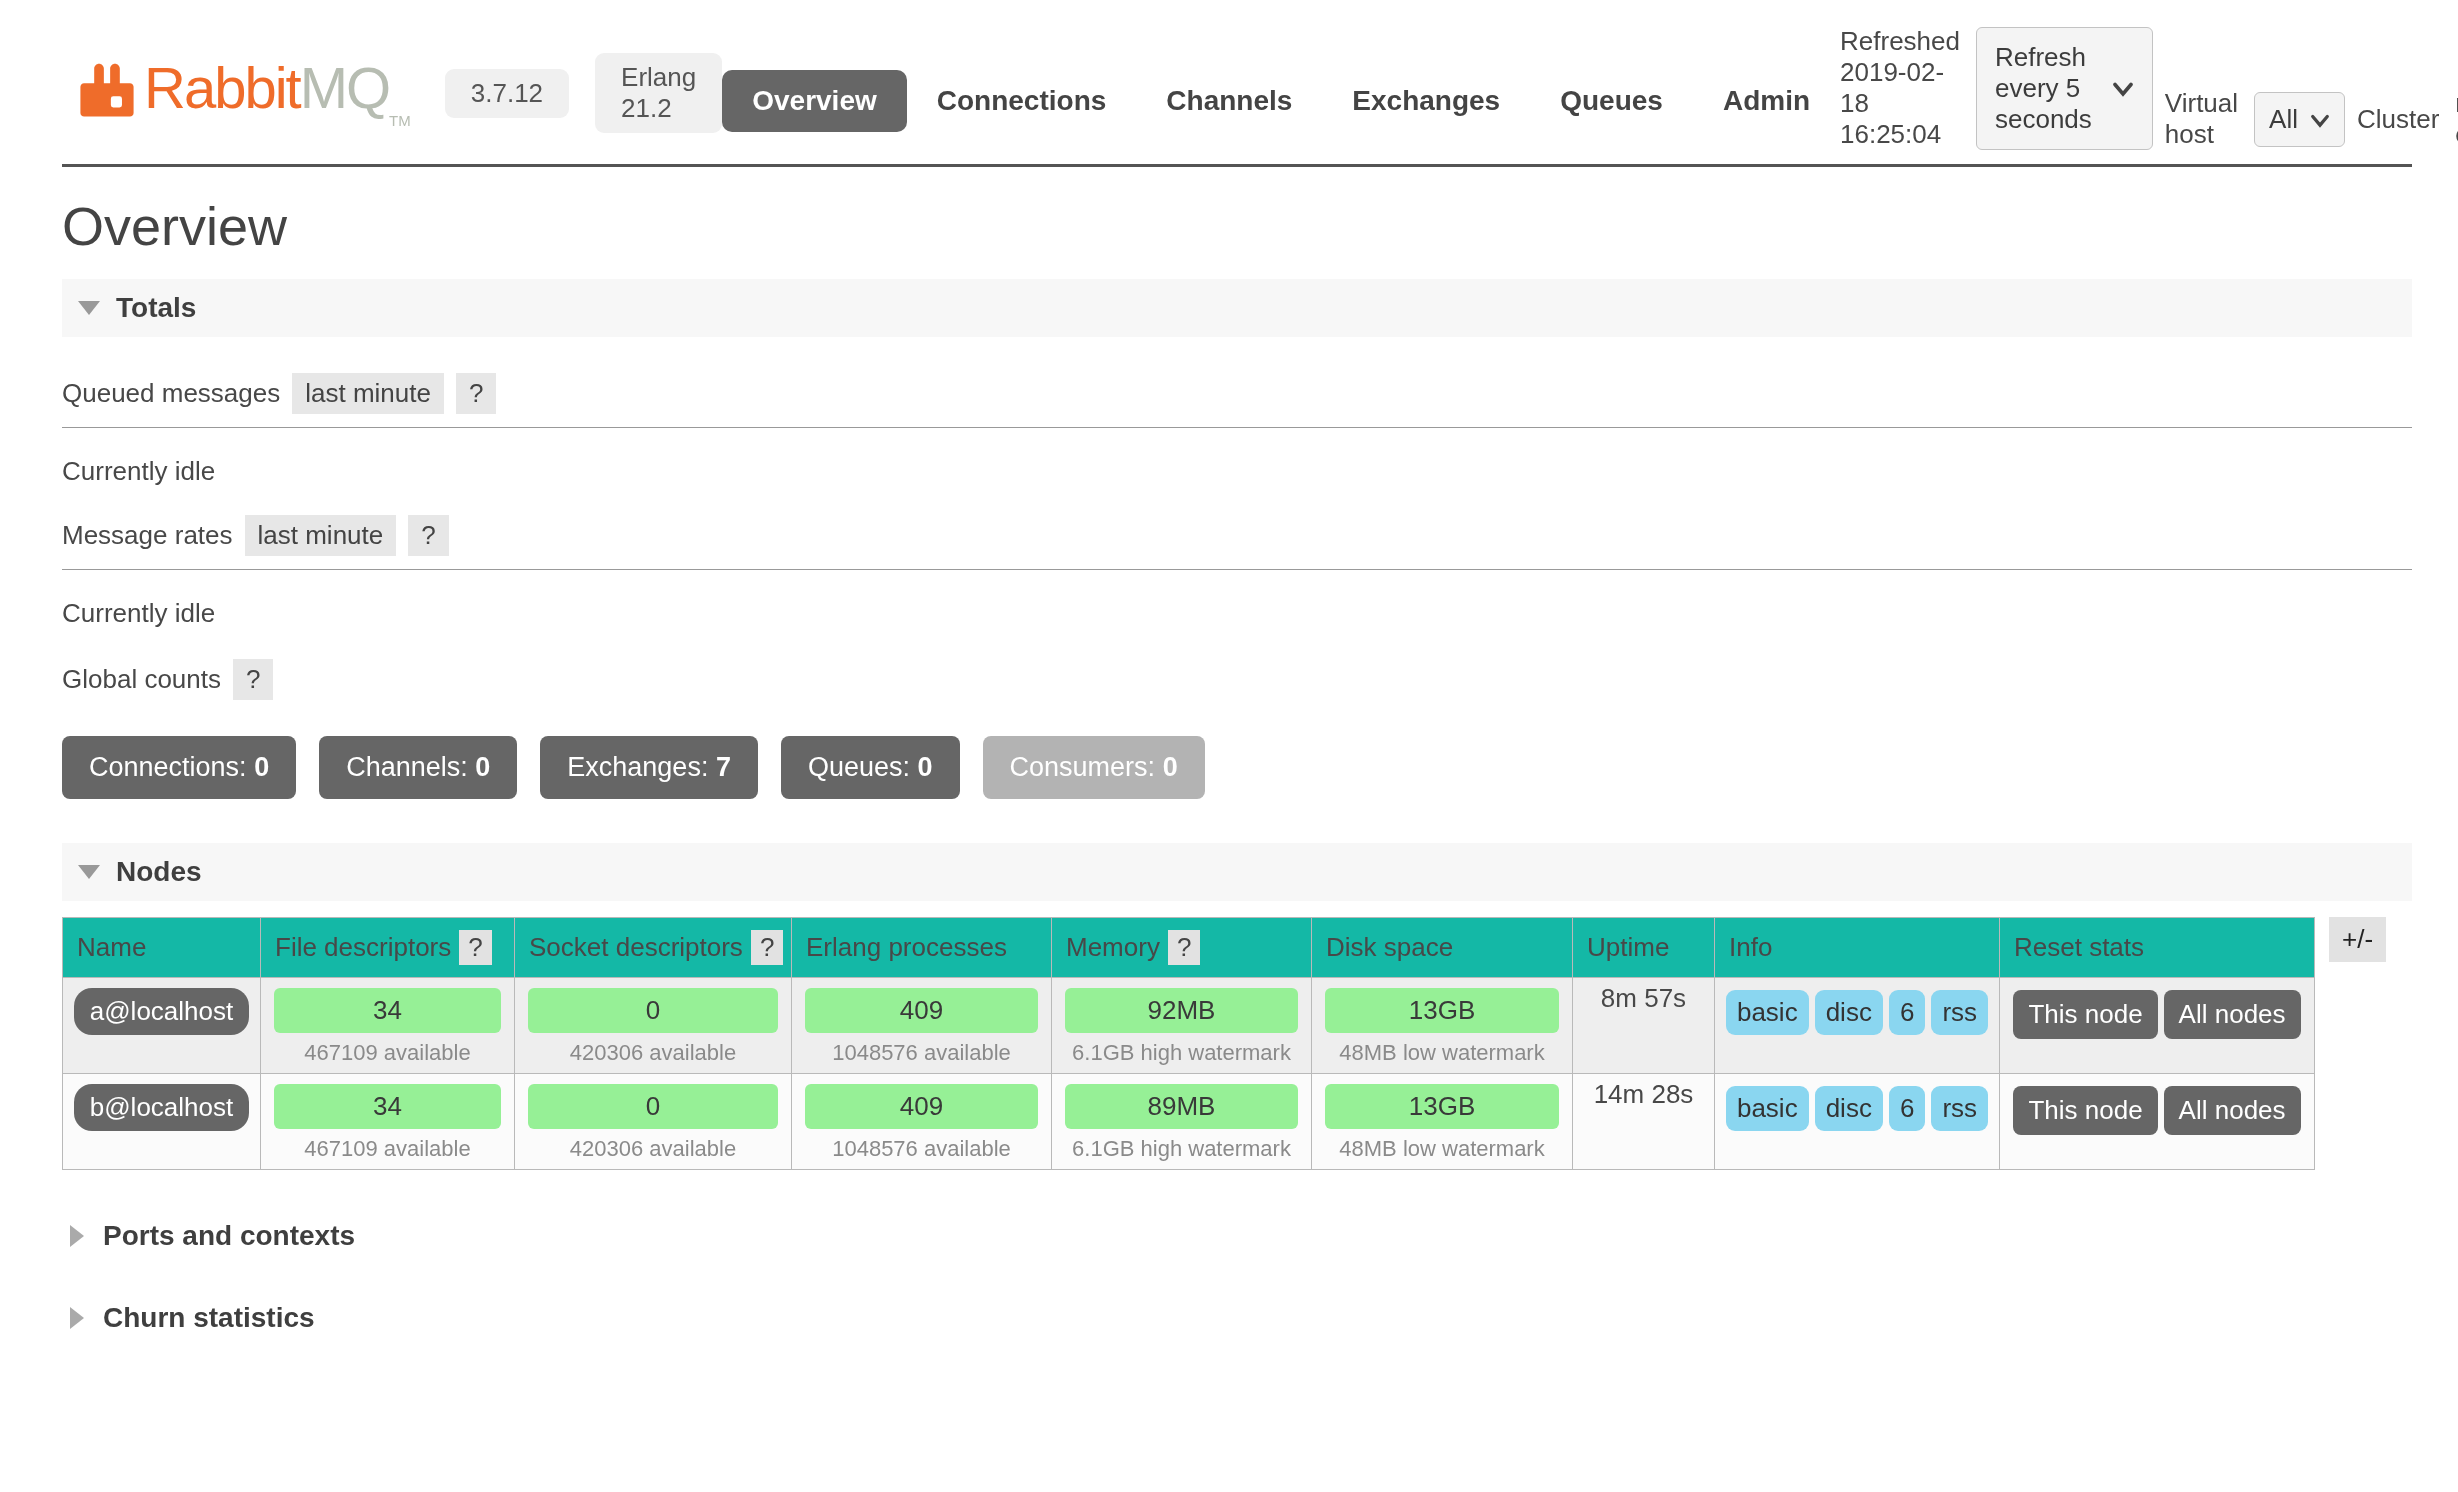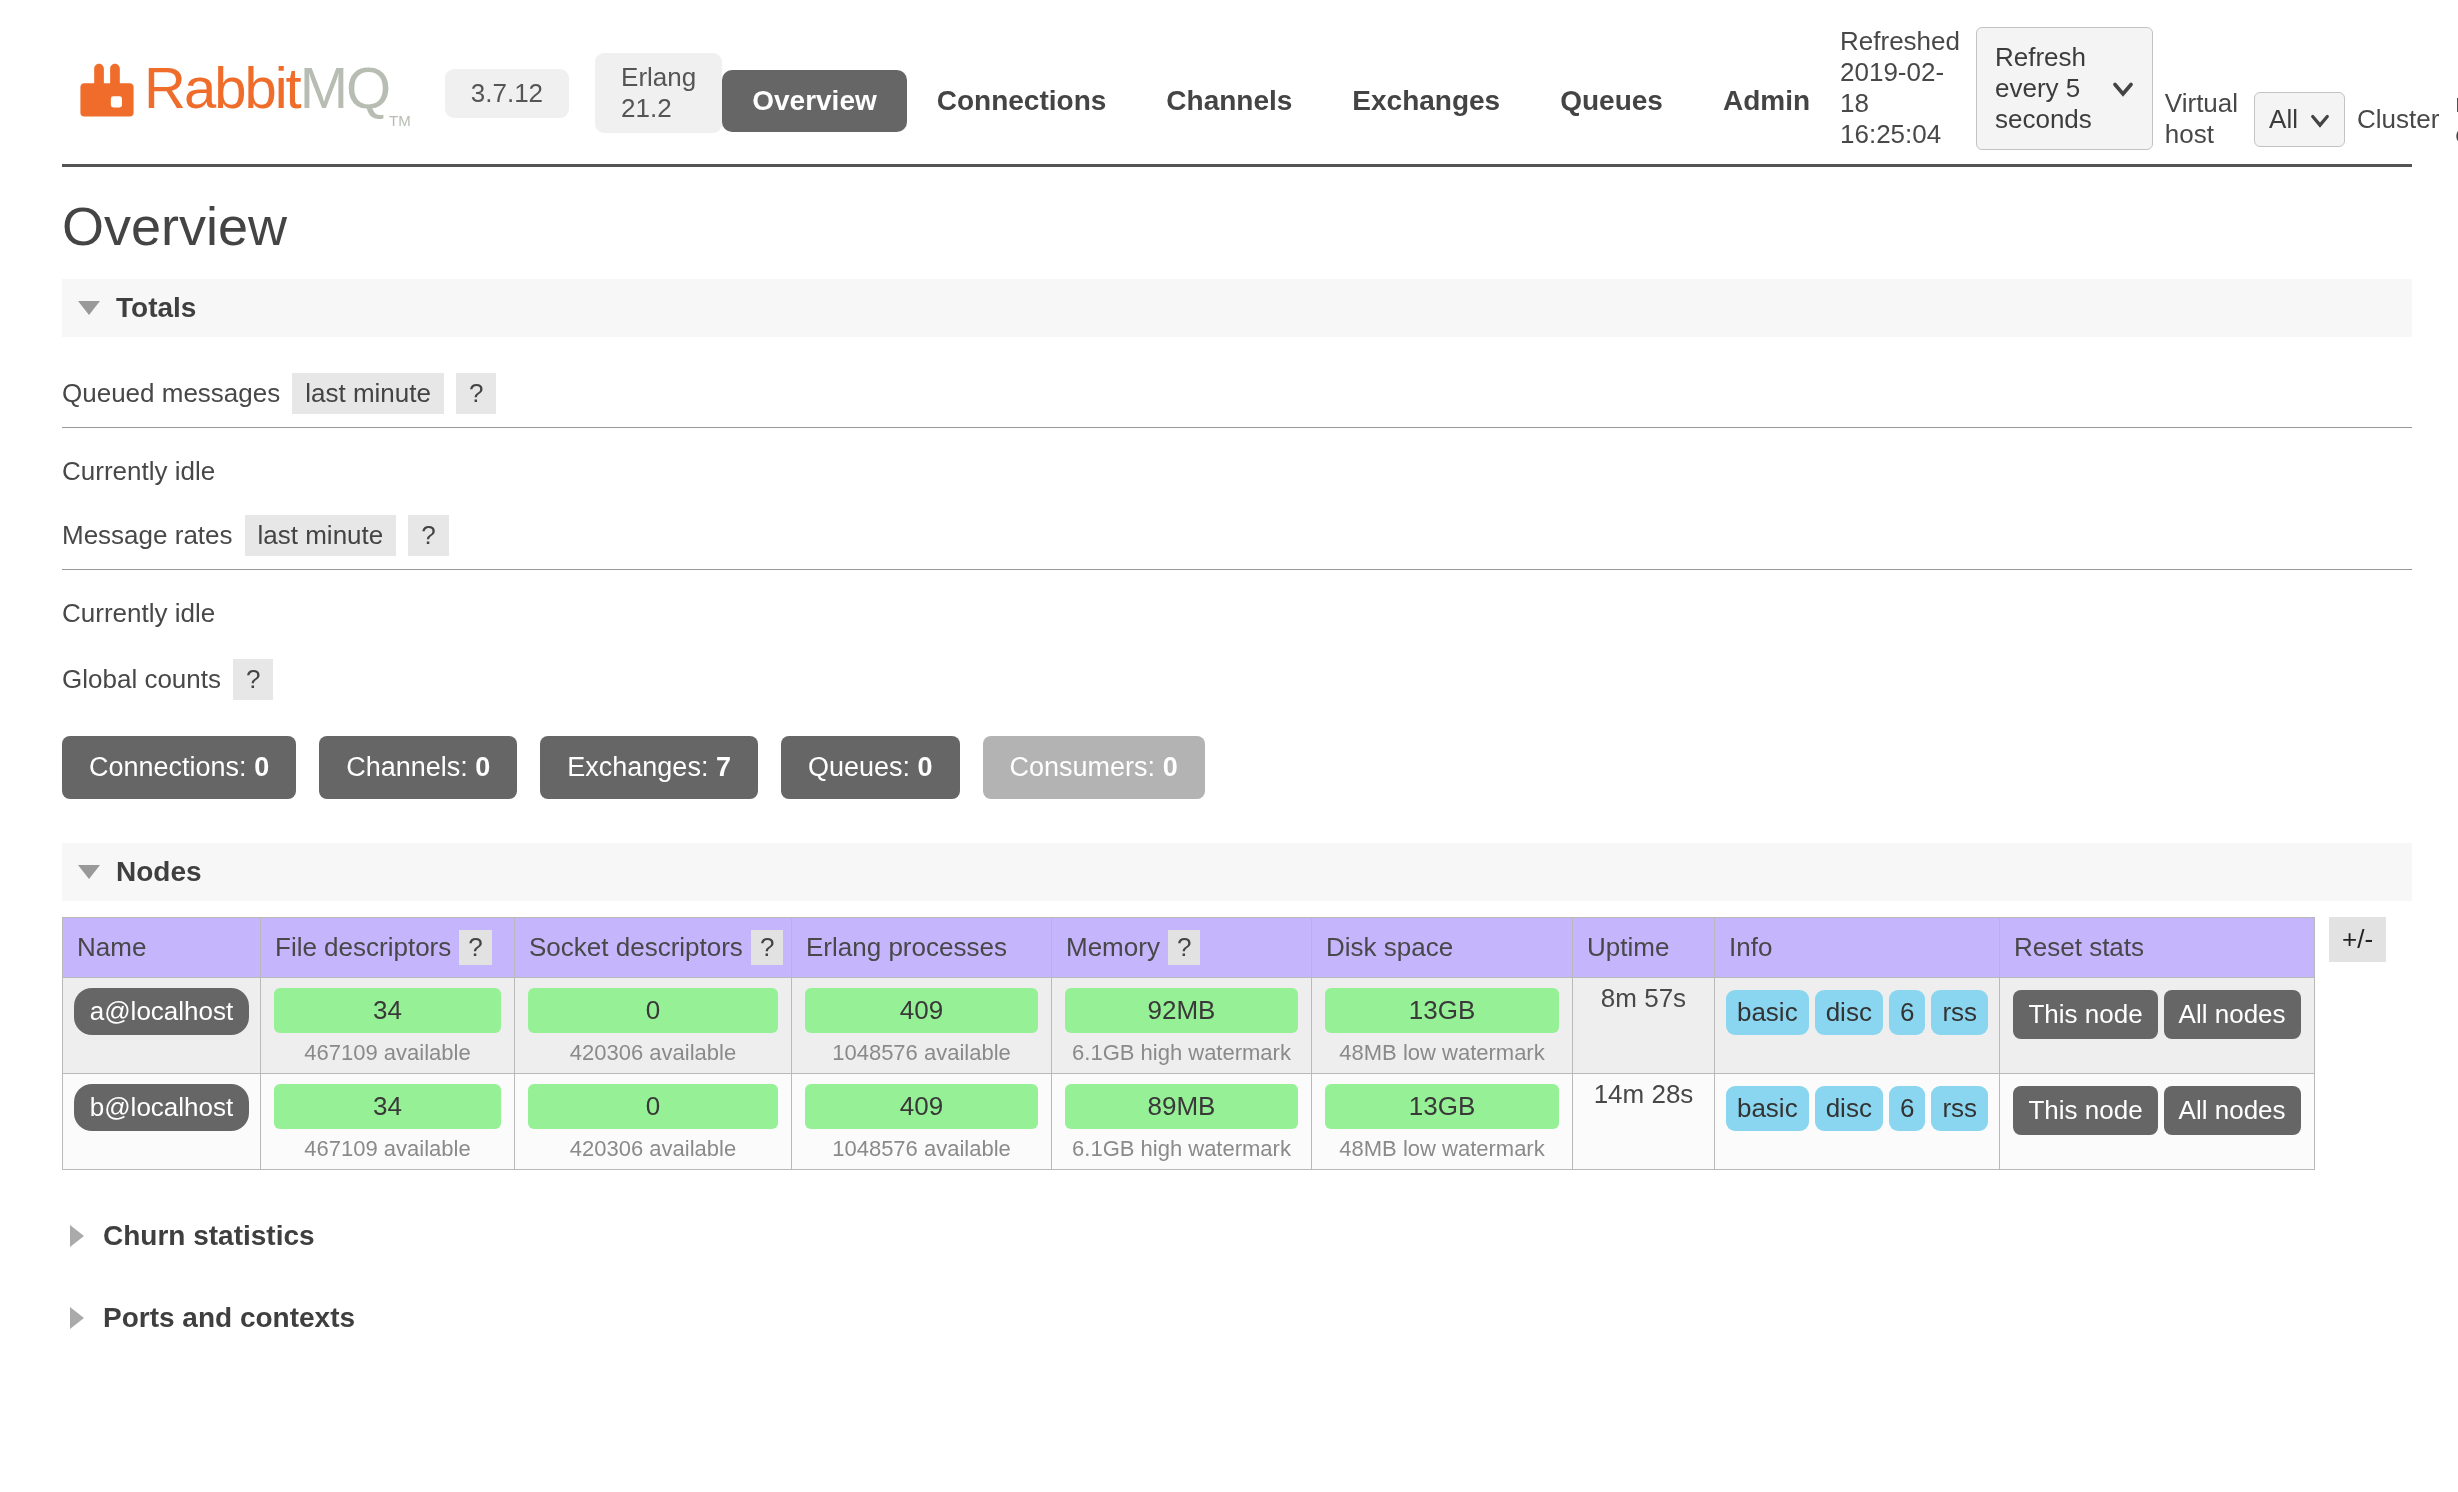--- a/index.html
+++ b/index.html
@@ -64,21 +64,21 @@
     background: #666; color: #fff; border: none; border-radius: 8px;
     padding: 16px 27px; font-size: 27px; font-family: inherit; cursor: pointer;
   }
   .count-btn.disabled { background: #b3b3b3; }
 
   
   .nodes-bar { margin-top: 44px; }
   .table-wrap { display: flex; align-items: flex-start; gap: 14px; margin-top: 16px; }
   table.nodes { border-collapse: collapse; width: 2252px; table-layout: fixed; }
   table.nodes th, table.nodes td { border: 1px solid #b9b9b9; }
-  table.nodes th { font-weight: normal; text-align: left; padding: 12px 14px; background: #c4b5fd; white-space: nowrap; }
+  table.nodes th { font-weight: normal; text-align: left; padding: 12px 14px; background: #14b8a6; white-space: nowrap; }
   table.nodes td { padding: 5px 4px 6px; text-align: center; vertical-align: top; white-space: nowrap; }
   tr.row-odd td { background: #eeeeee; }
   tr.row-even td { background: #fbfbfb; }
   .qbadge { display: inline-block; background: #e2e2e2; padding: 2px 9px; margin-left: 8px; color: #444; cursor: pointer; }
   .name-badge { display: inline-block; background: #666; color: #fff; border-radius: 18px; padding: 8px 16px; margin-top: 5px; }
   .metric-badge { display: block; margin: 5px 9px 3px; background: #96f096; border-radius: 6px; padding: 7px 0; color: #393939; }
   .metric-note { font-size: 22px; color: #8a8a8a; }
   td.uptime { vertical-align: top; padding-top: 18px; color: #484848; }
   .info-badge { display: inline-block; background: #8ad6f0; border-radius: 9px; padding: 7px 11px; margin: 7px 3px 0; color: #333; }
   .reset-btn { display: inline-block; background: #666; color: #fff; border: none; border-radius: 8px; padding: 9px 15px; margin: 7px 3px 0; font-size: 26px; font-family: inherit; cursor: pointer; }
@@ -252,20 +252,20 @@
             <button class="reset-btn">This node</button><button class="reset-btn">All nodes</button>
           </td>
         </tr>
       </tbody>
     </table>
     <span class="plus-minus">+/-</span>
   </div>
 
   <div class="collapsed">
     <span class="tri-right"></span>
-    <span class="label">Churn statistics</span>
+    <span class="label">Ports and contexts</span>
   </div>
   <div class="collapsed">
     <span class="tri-right"></span>
-    <span class="label">Ports and contexts</span>
+    <span class="label">Churn statistics</span>
   </div>
 
 </div>
 
 </body></html>

